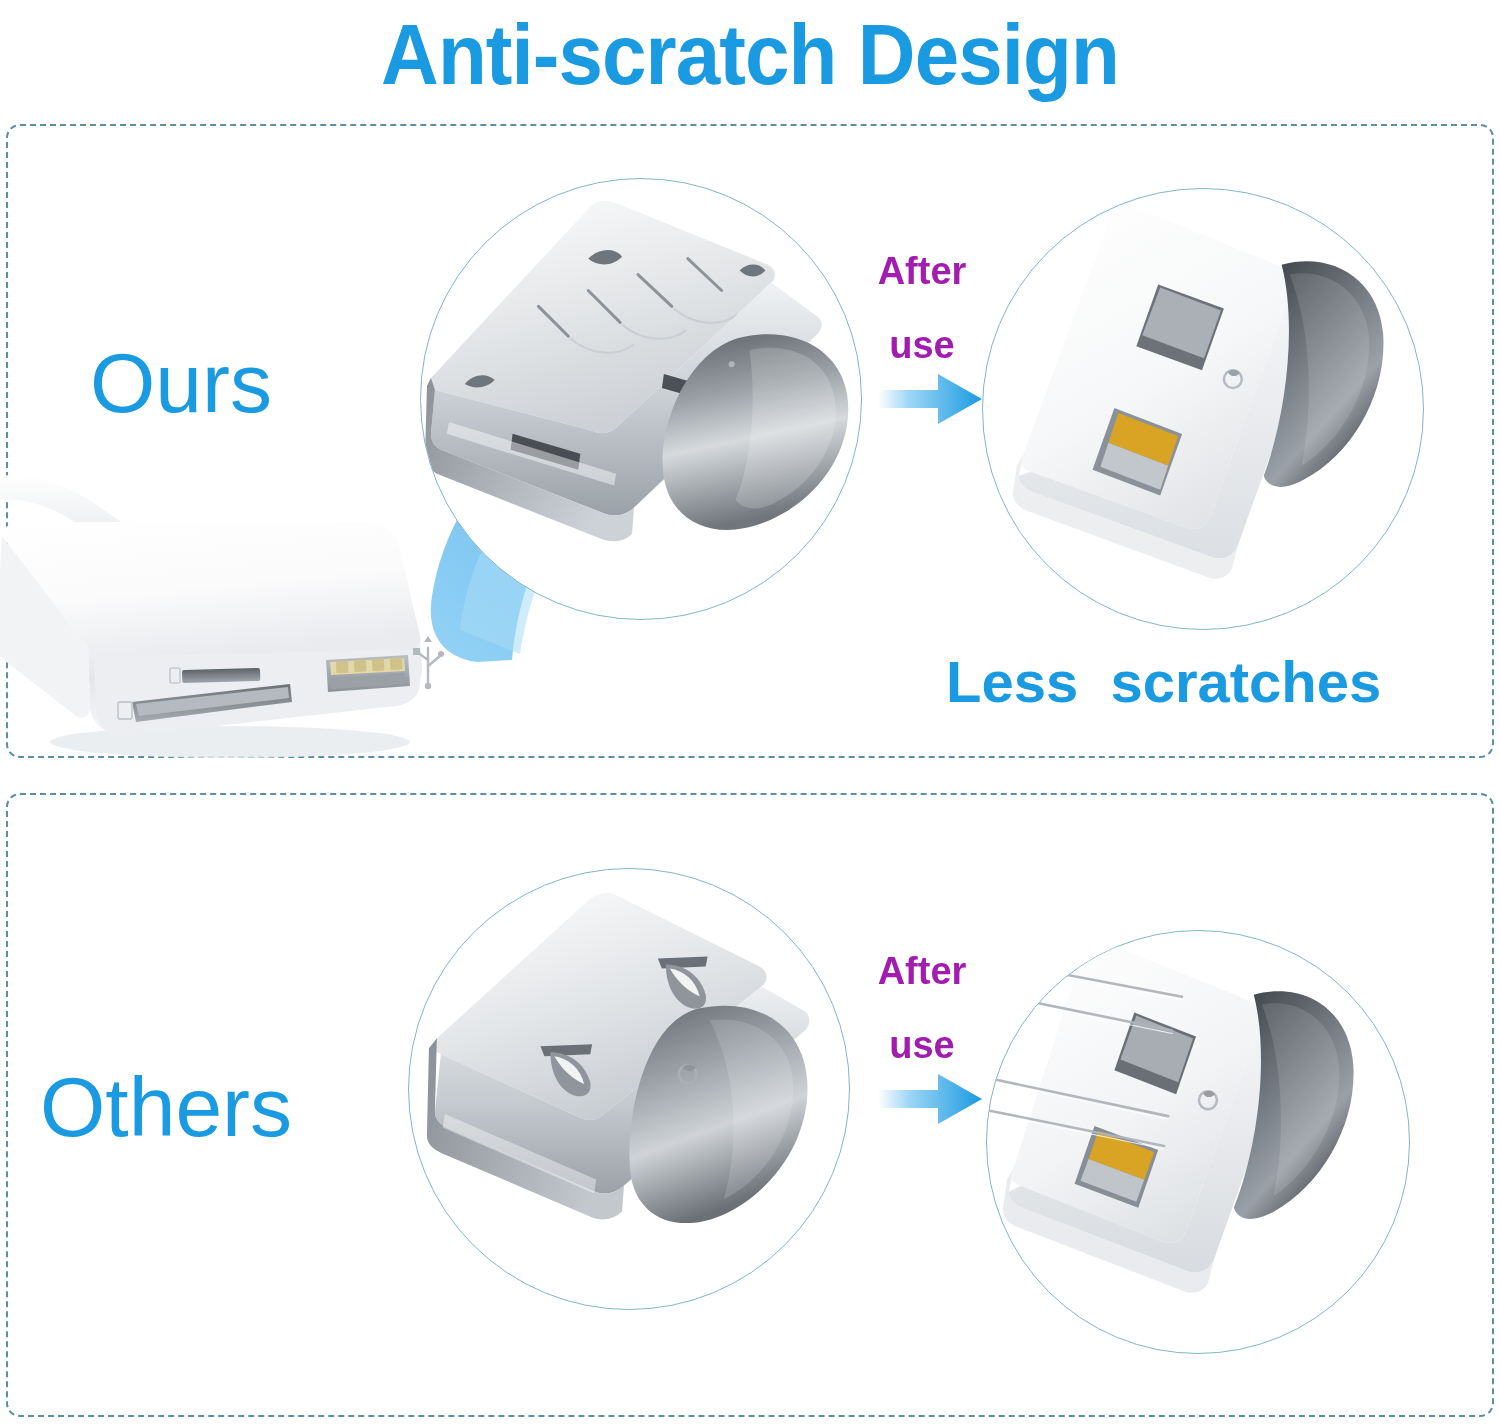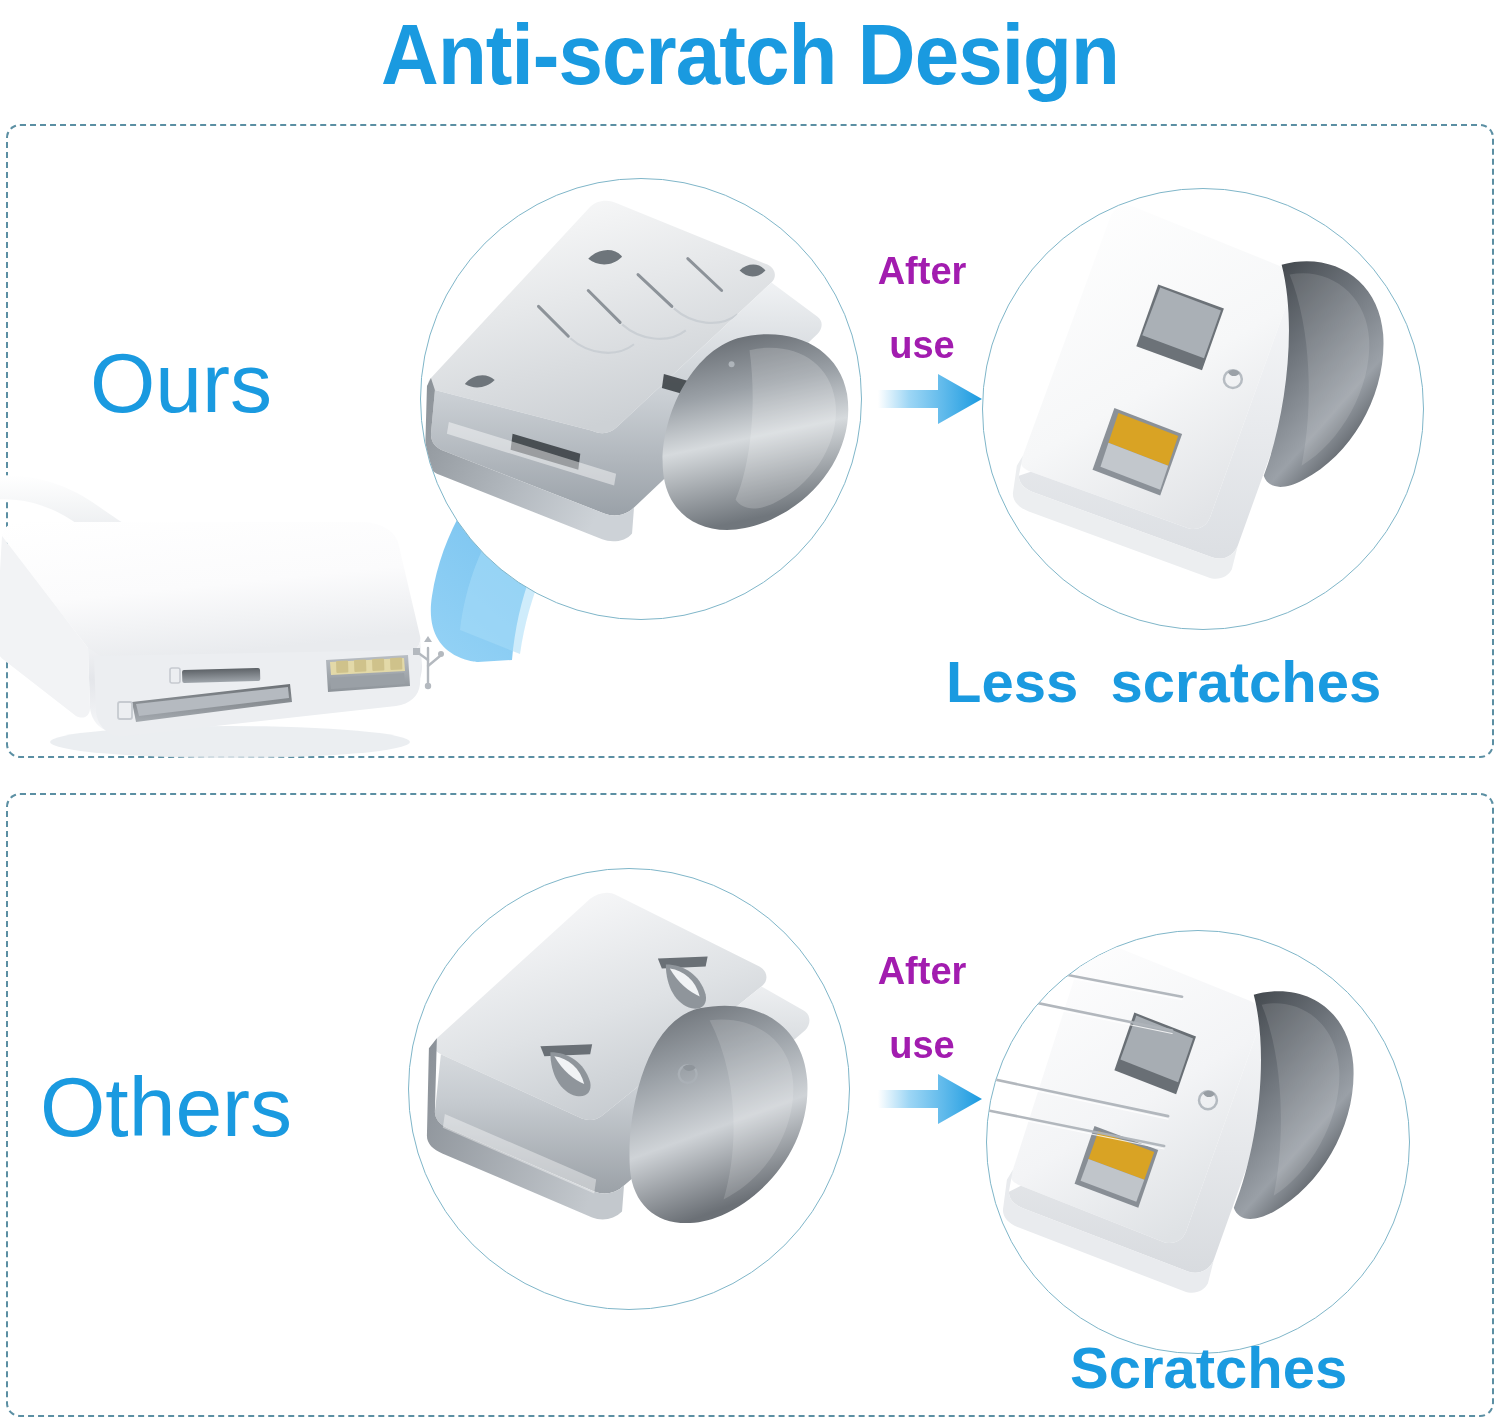--- a/index.html
+++ b/index.html
@@ -480,15 +480,14 @@
       </g>
       <g stroke="#ffffff" stroke-width="1.2" stroke-linecap="round" opacity="0.8">
         <path d="M 8 33 L 196 69"></path>
         <path d="M 2 65 L 186 103"></path>
         <path d="M 4 151 L 182 189"></path>
         <path d="M 2 183 L 178 219"></path>
       </g>
     </svg>
   </div>
 
-  <div class="result-caption" id="caption-scratch">Scratches</div>
 
 </div>
 
 </body></html>

